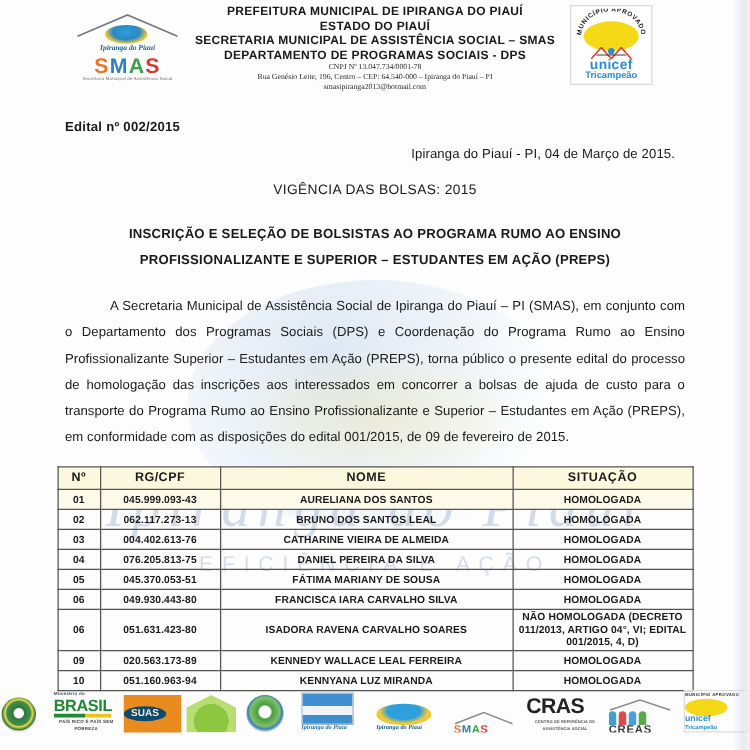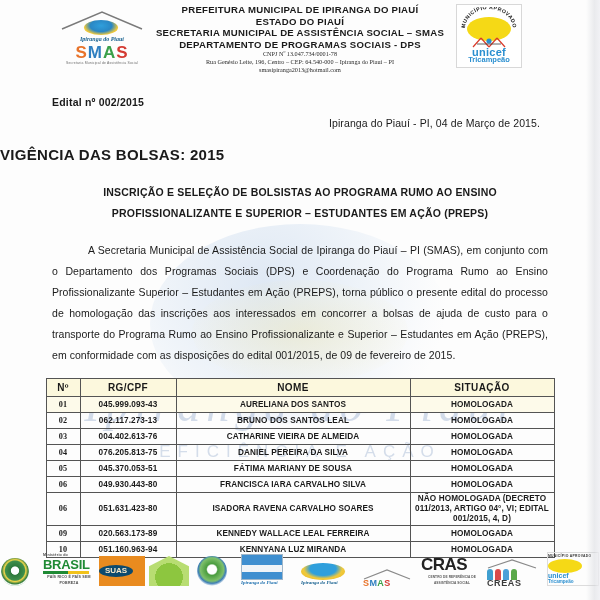--- a/index.html
+++ b/index.html
@@ -219,23 +219,23 @@
     letter-spacing: 0.2px;
   }
   .place-date {
     margin: 9px 60px 0 0;
     text-align: right;
     font-size: 10.5px;
     letter-spacing: 0.1px;
   }
   .vigencia {
     margin: 17px 0 0 0;
-    text-align: left;
-    font-size: 15px;
-    font-weight: bold;
+    text-align: center;
+    font-size: 11px;
+    font-weight: normal;
     letter-spacing: 0.3px;
   }
   .main-title {
     margin: 19px 54px 0 54px;
     text-align: center;
     font-size: 10.5px;
     font-weight: bold;
     line-height: 21px;
     letter-spacing: 0.2px;
   }
@@ -271,21 +271,21 @@
     background: #fcf8dd;
     height: 15px;
     letter-spacing: 0.4px;
   }
   table.listing tbody td { height: 13px; }
   table.listing tbody tr:first-child td { background: #fdfaea; }
   .col-n  { width: 34px; }
   .col-rg { width: 96px; }
   .col-nome { width: 234px; }
   .col-sit { width: 144px; }
-  td.num { font-size: 8px; font-family: Liberation Serif, serif; }
+  td.num { font-size: 8px; }
   td.sit-multi { line-height: 9.6px; padding: 2px 3px; height: 44px; }
 
   
   .footer {
     position: absolute;
     left: 0; bottom: 8px;
     width: 600px;
     height: 44px;
     z-index: 3;
   }

